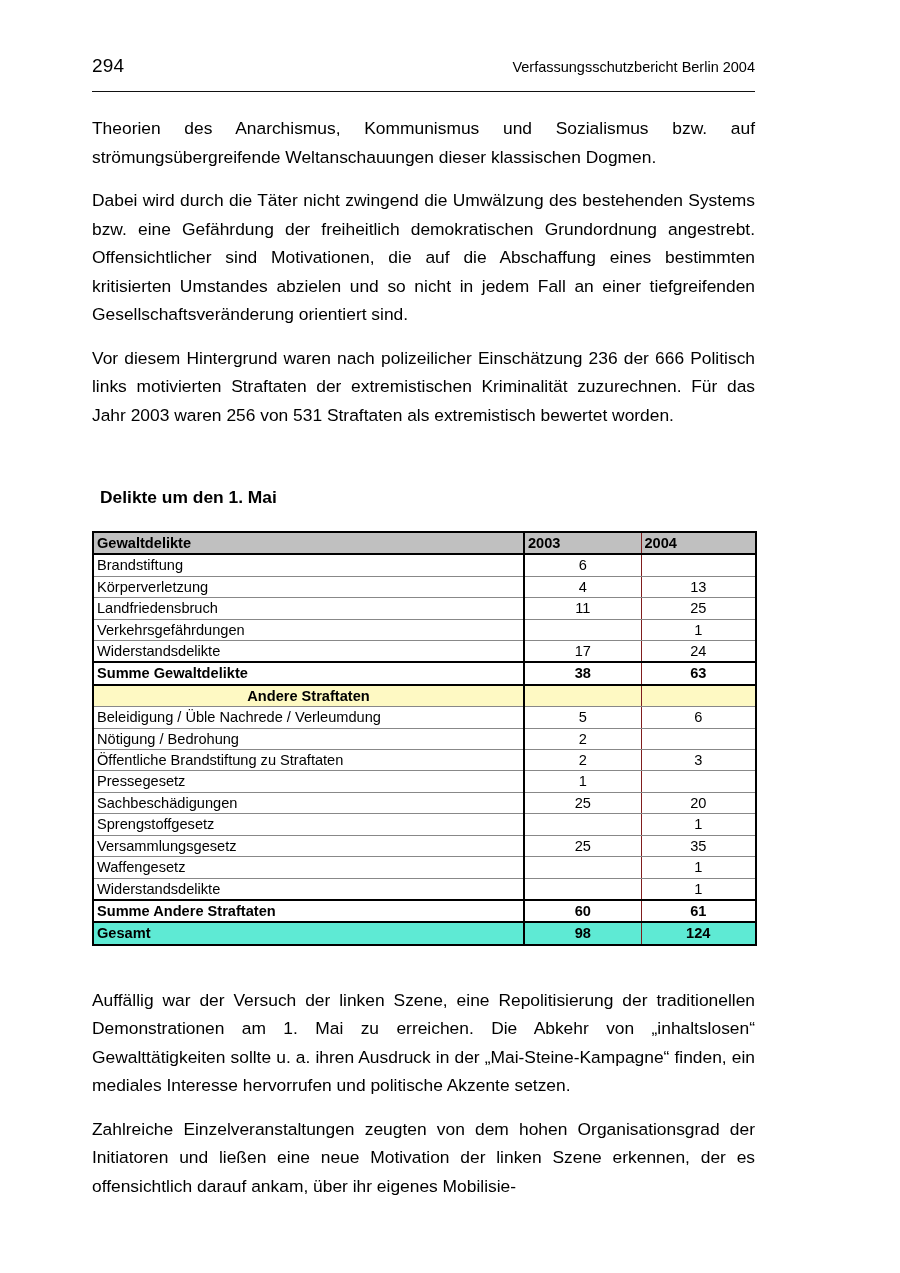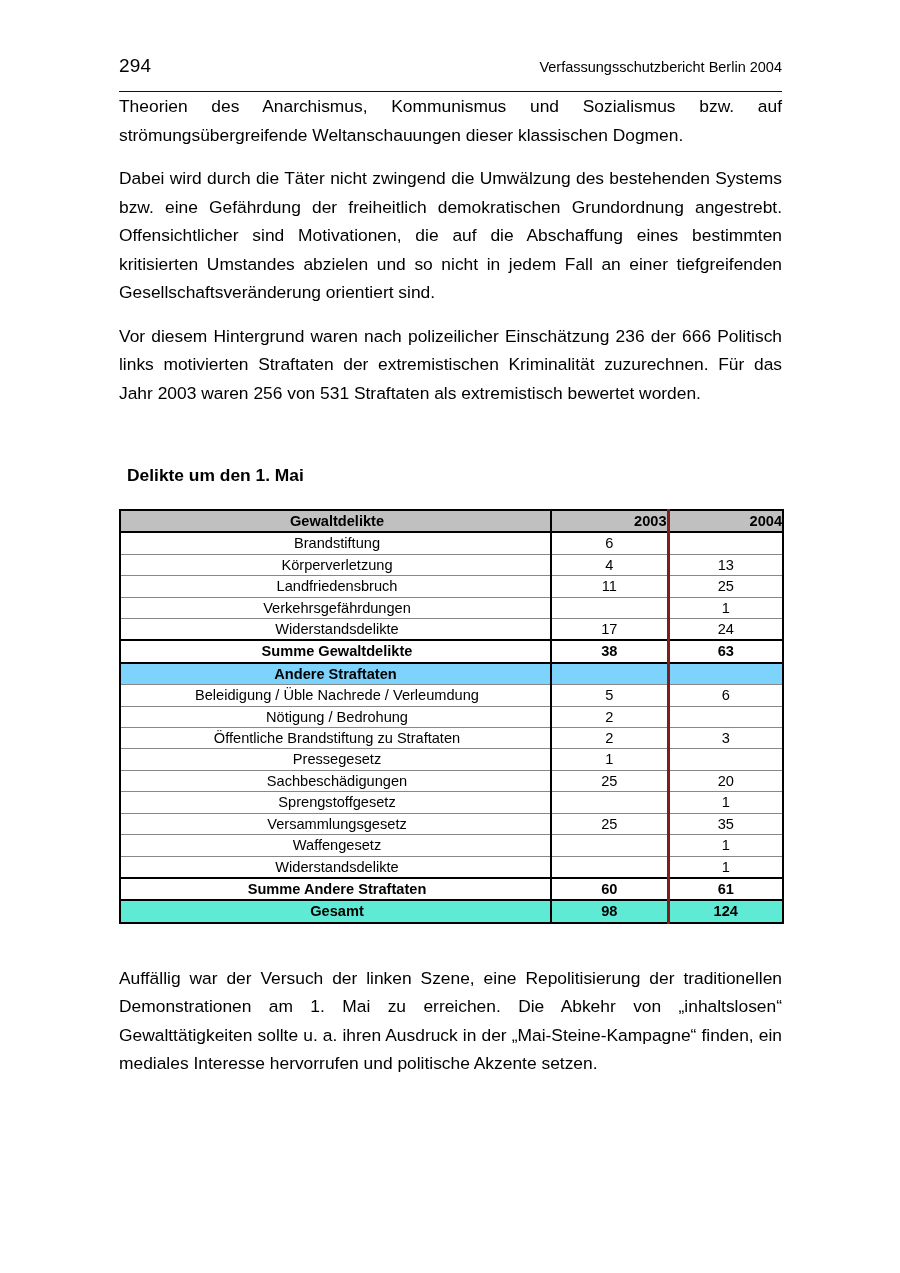--- a/index.html
+++ b/index.html
@@ -11,21 +11,21 @@
     width: 900px;
     height: 1273px;
     font-family: "Liberation Sans", sans-serif;
     color: #000000;
     position: relative;
     overflow: hidden;
   }
 
   .page {
     position: absolute;
-    left: 119px;
+    left: 92px;
     top: 0;
     width: 663px;
   }
 
   
   .runhead {
     position: relative;
     height: 34px;
     margin-top: 55px;
   }
@@ -52,21 +52,21 @@
   
   p.body {
     margin: 0 0 15px 0;
     font-size: 17.4px;
     line-height: 28.5px;
     text-align: justify;
     text-justify: inter-word;
     -webkit-hyphens: none;
     hyphens: none;
   }
-  p.body.first { }
+  p.body.first { margin-top: 22px; }
   p.last { margin-bottom: 0; }
 
   
   h2.subhead {
     margin: 8px;
     padding: 0;
     font-size: 17.4px;
     font-weight: bold;
     line-height: 22px;
   }
@@ -87,55 +87,55 @@
   table.delikte col.c-2004  { width: 115px; }
 
   table.delikte td, table.delikte th {
     border-top: 1px solid #888;
     border-bottom: 1px solid #888;
     padding: 0 0 0 3px;
     height: 20.4px;
     line-height: 20.4px;
     vertical-align: middle;
     font-weight: normal;
-    text-align: center;
+    text-align: left;
     overflow: hidden;
     white-space: nowrap;
   }
   table.delikte td.num {
     text-align: center;
     padding: 0;
   }
   
   table.delikte td.num.y2003,
   table.delikte th.num.y2003 {
     border-left: 2px solid #000;
   }
   
   table.delikte td.num.y2004,
   table.delikte th.num.y2004 {
-    border-left: 3px solid #7f1d1d;
+    border-left: 1px solid #7f1d1d;
   }
 
   tr.head th {
     background: #c0c0c0;
     font-weight: bold;
     border-top: none;
     border-bottom: 2px solid #000;
   }
-  tr.head th.num { text-align: right; }
+  tr.head th.num { text-align: left; }
 
   tr.sum td {
     font-weight: bold;
     border-top: 2px solid #000;
     border-bottom: 2px solid #000;
     border-radius: 11px;
   }
   tr.section td {
-    background: #7dd3fc;
+    background: #fef9c3;
     font-weight: bold;
     border-top: none;
     border-bottom: 1px solid #888;
   }
   tr.section td.lbl { text-align: center; padding: 0; }
   tr.total td {
     background: #5eead4;
     font-weight: bold;
     border-top: none;
     border-bottom: none;
@@ -268,14 +268,15 @@
         <td class="lbl">Gesamt</td>
         <td class="num y2003">98</td>
         <td class="num y2004">124</td>
       </tr>
     </tbody>
   </table>
 
   <div class="spacer-after-table"></div>
 
   <p class="body">Auffällig war der Versuch der linken Szene, eine Repolitisierung der traditionellen Demonstrationen am 1. Mai zu erreichen. Die Abkehr von „inhaltslosen“ Gewalttätigkeiten sollte u. a. ihren Ausdruck in der „Mai-Steine-Kampagne“ finden, ein mediales Interesse hervorrufen und politische Akzente setzen.</p>
+  <p class="body last">Zahlreiche Einzelveranstaltungen zeugten von dem hohen Organisationsgrad der Initiatoren und ließen eine neue Motivation der linken Szene erkennen, der es offensichtlich darauf ankam, über ihr eigenes Mobilisie-</p>
 
 </div>
 
 </body></html>

